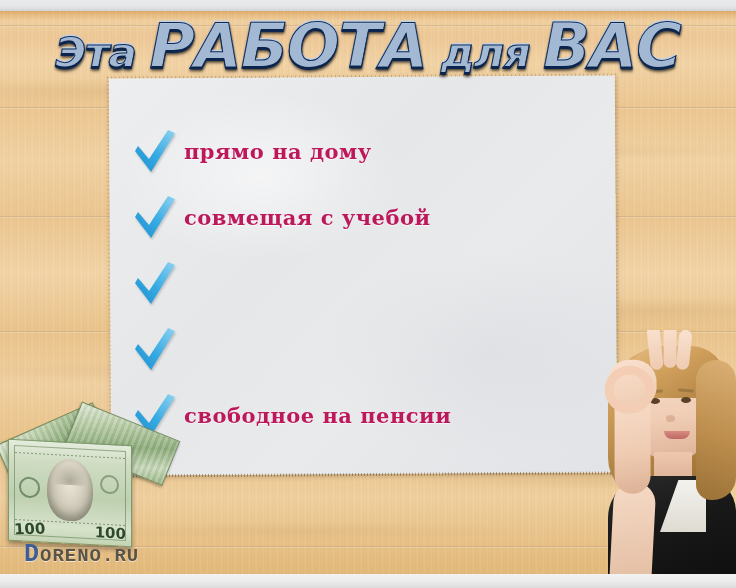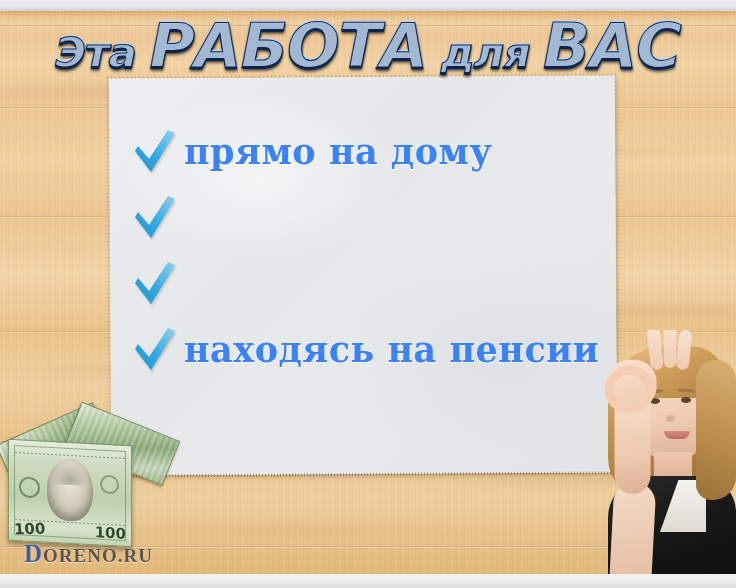--- a/index.html
+++ b/index.html
@@ -123,23 +123,23 @@
   .tick{
     position:relative;
     width:46px;height:48px;
     flex:0 0 46px;
     margin-right:6px;
   }
   .tick svg{display:block;width:46px;height:48px;
     filter: drop-shadow(1px 2px 1px rgba(0,0,0,.18));}
   .row-label{
     font-family:"DejaVu Serif", serif;
-    font-size:35px;
+    font-size:21px;
     font-weight:bold;
-    color:#3b82f6;
+    color:#be185d;
     white-space:nowrap;
     letter-spacing:.5px;
     text-shadow:0 1px 0 rgba(255,255,255,.6);
   }
 
   
   .house{
     position:absolute;left:2px;top:382px;width:168px;height:178px;
   }
   .roof-l,.roof-r{
@@ -293,21 +293,21 @@
   .w-okring{
     position:absolute;left:44px;top:44px;width:32px;height:30px;
     border:9px solid #f3cdb4;
     border-radius:50%;
     background:transparent;
   }
 
   
   .watermark{
     position:absolute;left:24px;top:540px;
-    font-family:Liberation Serif, serif;
+    font-family:Liberation Mono, monospace;
     font-weight:bold;
     font-size:19px;
     letter-spacing:1px;
     color:#5a5347;
     text-shadow:0 1px 0 rgba(255,255,255,.6);
   }
   .watermark .wm-d{
     color:#3f5d96;
     font-size:25px;
   }
@@ -346,20 +346,35 @@
               <stop offset="45%" stop-color="#34a9e2"></stop>
               <stop offset="100%" stop-color="#8fd2f0"></stop>
             </linearGradient>
           </defs>
           <path d="M3 24 L6 19 L17 32 L36 3 L43 6 L19 45 Z" fill="url(#cg1)"></path>
         </svg>
       </span>
       <span class="row-label">прямо на дому</span>
     </div>
 
+    <div class="row">
+      <span class="tick">
+        <svg viewBox="0 0 46 48" xmlns="http://www.w3.org/2000/svg">
+          <defs>
+            <linearGradient id="cg2" x1="0" y1="1" x2="1" y2="0">
+              <stop offset="0%" stop-color="#1f8fd0"></stop>
+              <stop offset="45%" stop-color="#34a9e2"></stop>
+              <stop offset="100%" stop-color="#8fd2f0"></stop>
+            </linearGradient>
+          </defs>
+          <path d="M3 24 L6 19 L17 32 L36 3 L43 6 L19 45 Z" fill="url(#cg2)"></path>
+        </svg>
+      </span>
+      <span class="row-label">совмещая с учебой</span>
+    </div>
 
     <div class="row">
       <span class="tick">
         <svg viewBox="0 0 46 48" xmlns="http://www.w3.org/2000/svg">
           <defs>
             <linearGradient id="cg3" x1="0" y1="1" x2="1" y2="0">
               <stop offset="0%" stop-color="#1f8fd0"></stop>
               <stop offset="45%" stop-color="#34a9e2"></stop>
               <stop offset="100%" stop-color="#8fd2f0"></stop>
             </linearGradient>
@@ -390,21 +405,21 @@
           <defs>
             <linearGradient id="cg5" x1="0" y1="1" x2="1" y2="0">
               <stop offset="0%" stop-color="#1f8fd0"></stop>
               <stop offset="45%" stop-color="#34a9e2"></stop>
               <stop offset="100%" stop-color="#8fd2f0"></stop>
             </linearGradient>
           </defs>
           <path d="M3 24 L6 19 L17 32 L36 3 L43 6 L19 45 Z" fill="url(#cg5)"></path>
         </svg>
       </span>
-      <span class="row-label">находясь на пенсии</span>
+      <span class="row-label">свободное на пенсии</span>
     </div>
 
   </div>
 
   <div class="house">
     <div class="roof-l"></div>
     <div class="roof-r"></div>
     <div class="bill-front">
       <div class="microline" style="top:12px"></div>
       <div class="microline" style="bottom:20px"></div>

